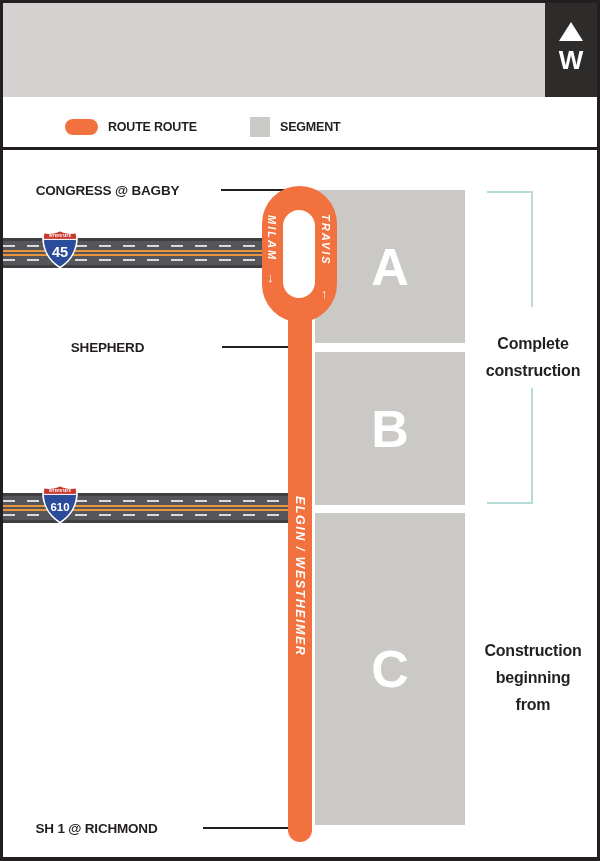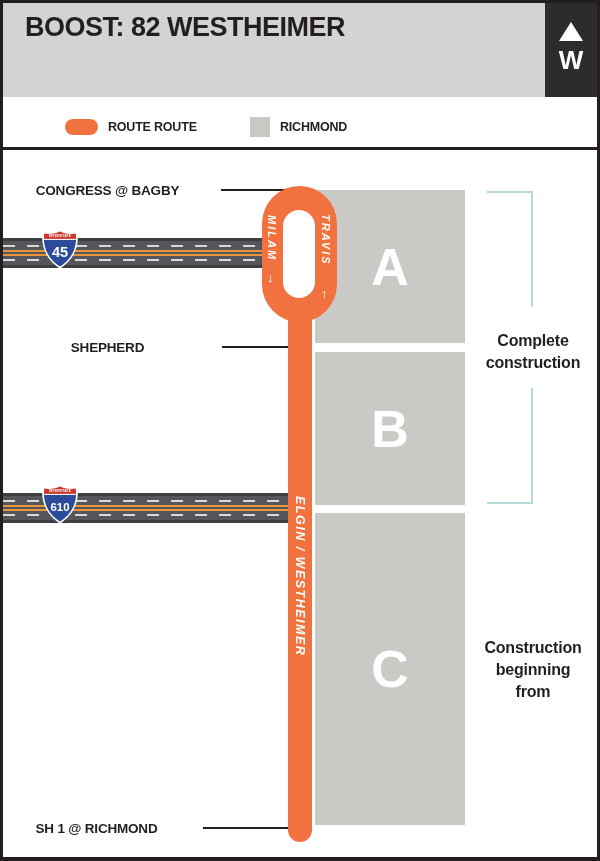--- a/index.html
+++ b/index.html
@@ -78,42 +78,41 @@
   .pt-congress{left:221px;top:189px;width:75px;}
   .pt-shepherd{left:222px;top:346px;width:66px;}
   .pt-sh6{left:203px;top:827px;width:85px;}
 
   
   .bracket{background:var(--teal);}
   .br-top{left:487px;top:191px;width:46px;height:2px;}
   .br-v1{left:531px;top:191px;width:2px;height:116px;}
   .br-v2{left:531px;top:388px;width:2px;height:114px;}
   .br-bot{left:487px;top:502px;width:46px;height:2px;}
-  .annotation{font-size:16px;font-weight:700;color:var(--ink);text-align:center;line-height:22px;letter-spacing:-.2px;}
+  .annotation{font-size:16px;font-weight:700;color:var(--ink);text-align:center;line-height:27px;letter-spacing:-.2px;}
   .ann-complete{left:473px;top:330px;width:120px;}
   .ann-soon{left:479px;top:637px;width:108px;}
 </style>
 </head>
 <body>
 
 <div class="page">
 
   <div class="abs header-bg"></div>
-  <div class="abs title">BOOST: 82 WESTHEIMER</div>
   <div class="abs subtitle">
   </div>
   <div class="abs compass">
     <div class="tri"></div>
     <div class="letter">W</div>
   </div>
 
   <div class="abs legend-pill"></div>
   <div class="abs legend-label ll-boost">ROUTE ROUTE</div>
   <div class="abs legend-square"></div>
-  <div class="abs legend-label ll-seg">RICHMOND</div>
+  <div class="abs legend-label ll-seg">SEGMENT</div>
   <div class="abs map-divider"></div>
 
   <div class="abs segment seg-a">
     <span class="seg-letter">A</span>
   </div>
   <div class="abs segment seg-b">
     <span class="seg-letter">B</span>
   </div>
   <div class="abs segment seg-c">
     <span class="seg-letter">C</span>

